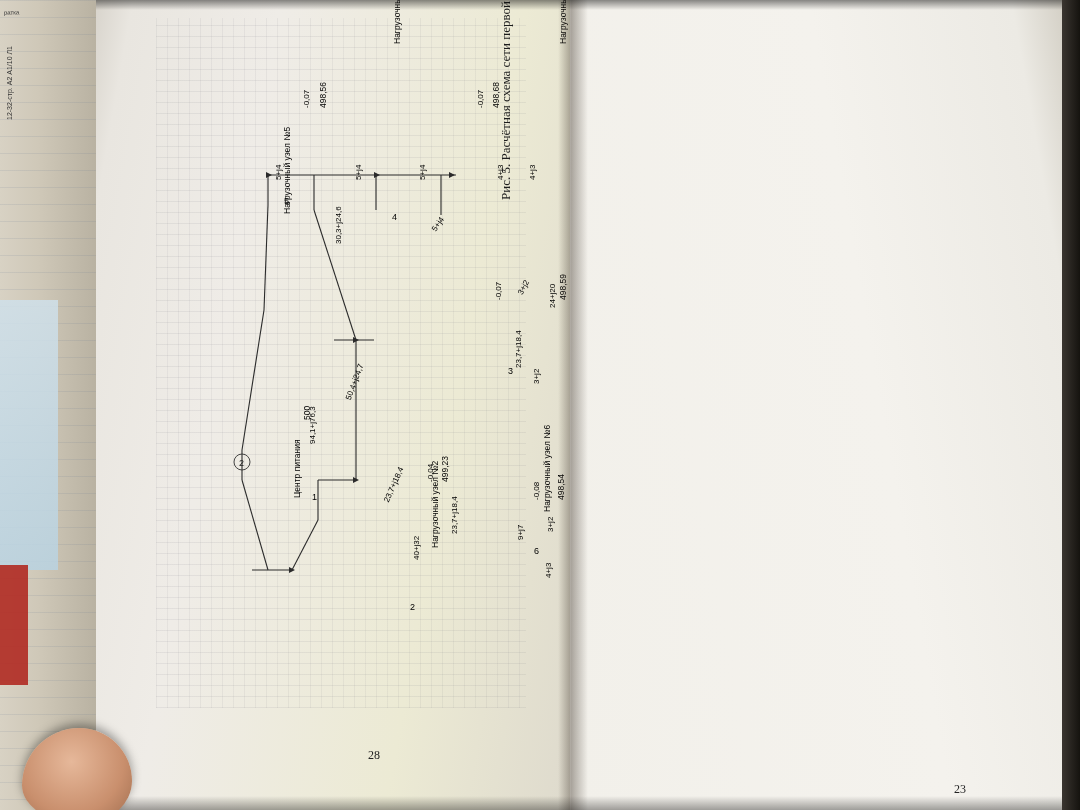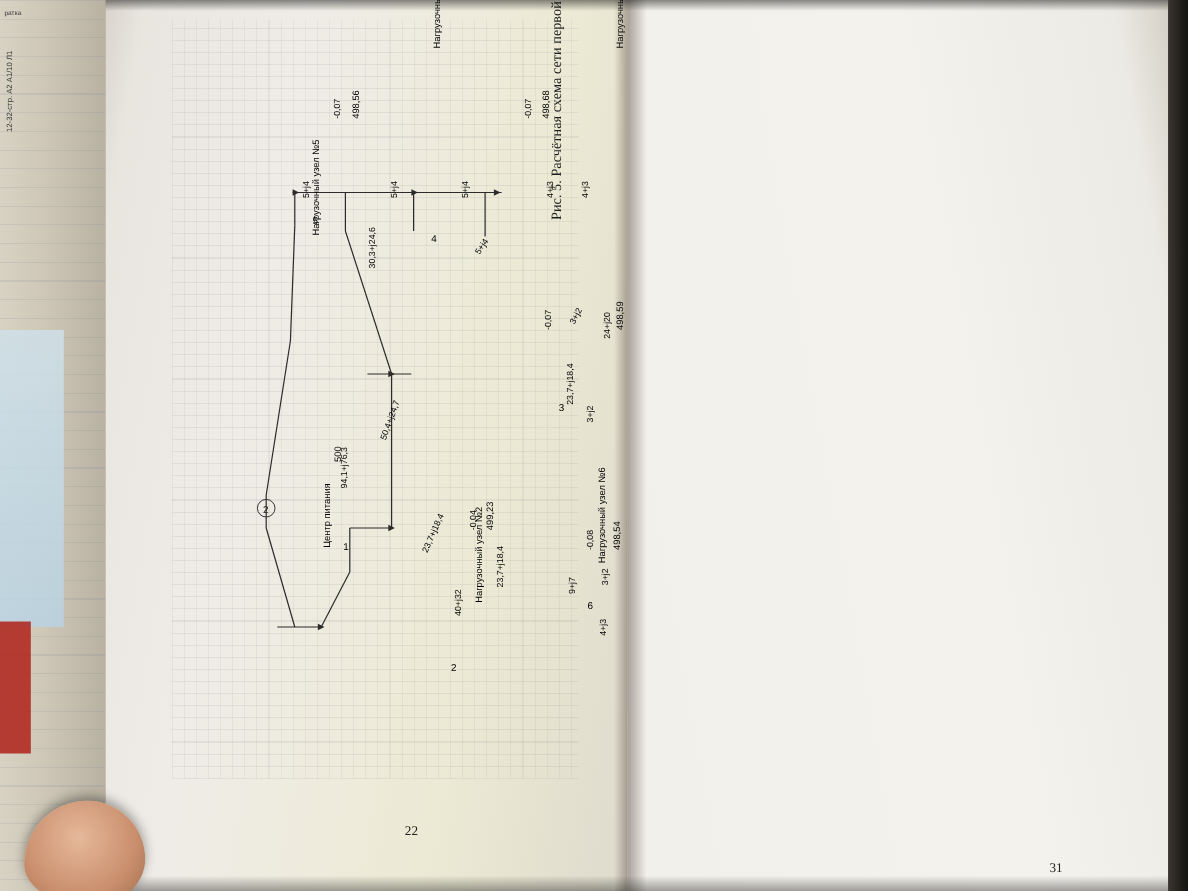--- a/index.html
+++ b/index.html
@@ -224,27 +224,27 @@
           <div style="position:absolute;left:188px;top:196px;font-family:'Liberation Sans',sans-serif;font-size:9px;">5</div>
           <div style="position:absolute;left:296px;top:212px;font-family:'Liberation Sans',sans-serif;font-size:9px;">4</div>
           <div style="position:absolute;left:518px;top:214px;font-family:'Liberation Sans',sans-serif;font-size:9px;">7</div>
           <div style="position:absolute;left:412px;top:366px;font-family:'Liberation Sans',sans-serif;font-size:9px;">3</div>
           <div style="position:absolute;left:438px;top:546px;font-family:'Liberation Sans',sans-serif;font-size:9px;">6</div>
           <div style="position:absolute;left:216px;top:492px;font-family:'Liberation Sans',sans-serif;font-size:9px;">1</div>
           <div style="position:absolute;left:314px;top:602px;font-family:'Liberation Sans',sans-serif;font-size:9px;">2</div>
         </div>
 
         <div class="fig-caption">Рис. 5. Расчётная схема сети первой конфигурации</div>
-        <div class="page-num-left">22</div>
+        <div class="page-num-left">28</div>
       </div>
     </div>
 
     <div class="page-right">
 
-      <div class="page-num-right" style="left:384px;top:782px;position:absolute;">31</div>
+      <div class="page-num-right" style="left:384px;top:782px;position:absolute;">23</div>
     </div>
 
     <div class="gutter"></div>
     <div class="edge-top"></div>
     <div class="edge-bottom"></div>
   </div>
 
   <div class="desk-right"></div>
   <div class="thumb"></div>
 </div>

